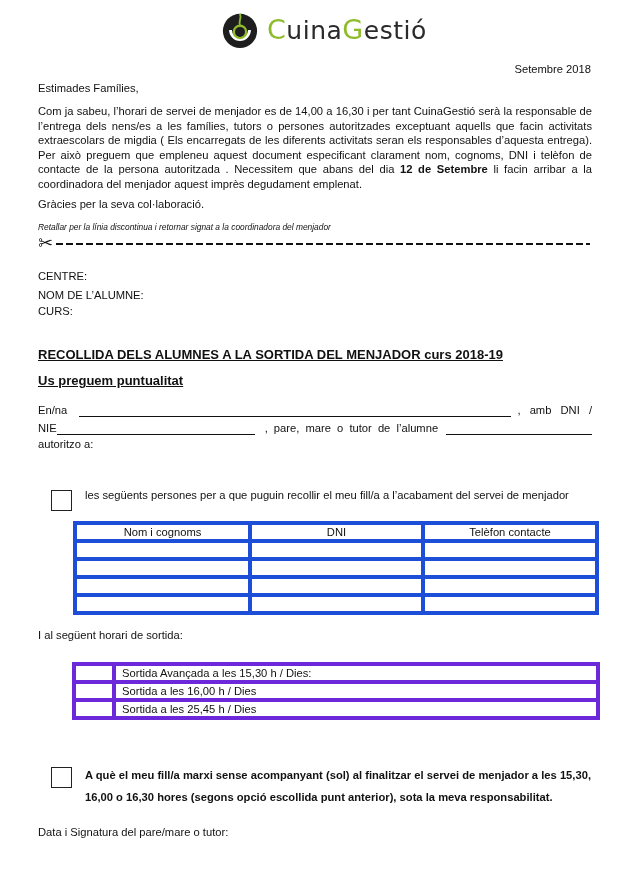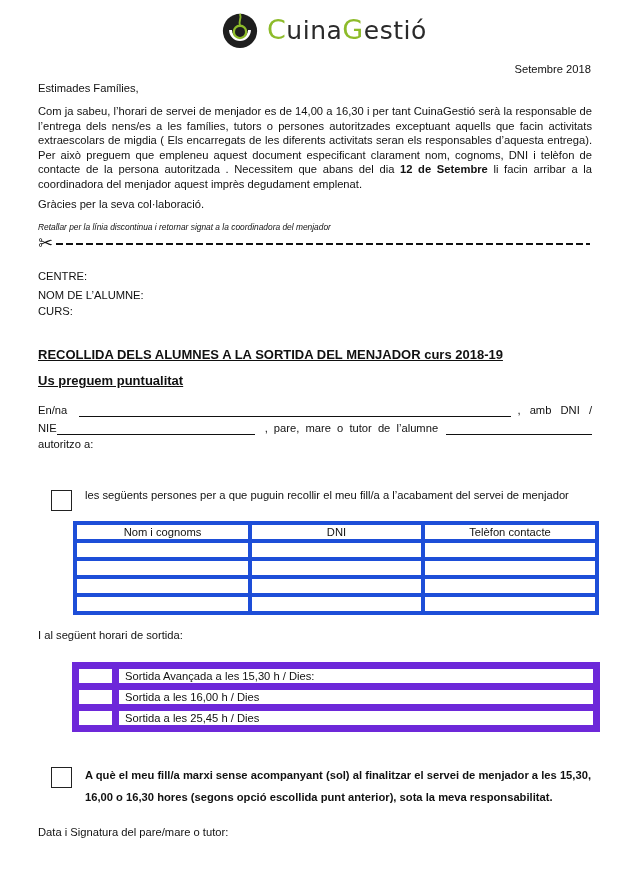--- a/index.html
+++ b/index.html
@@ -76,21 +76,21 @@
       height: 18px;
       font-weight: normal;
       text-align: center;
       font-size: 11.2px;
     }
     .persons-table .c1 { width: 175px; }
     .persons-table .c2 { width: 173px; }
 
     .times-table { left: 72px; top: 662px; width: 528px; }
     .times-table td {
-      border: 7px solid #6d28d9;
+      border: 4px solid #6d28d9;
       height: 18px;
       font-size: 11.2px;
       padding-left: 6px;
       margin-left: 40px;
     }
     .times-table .blank-col { width: 40px; padding: 0; }
 
     .opt2-text { left: 85px; top: 764px; width: 506px; text-align: justify; line-height: 22px; font-weight: bold; }
   </style>
 </head>

